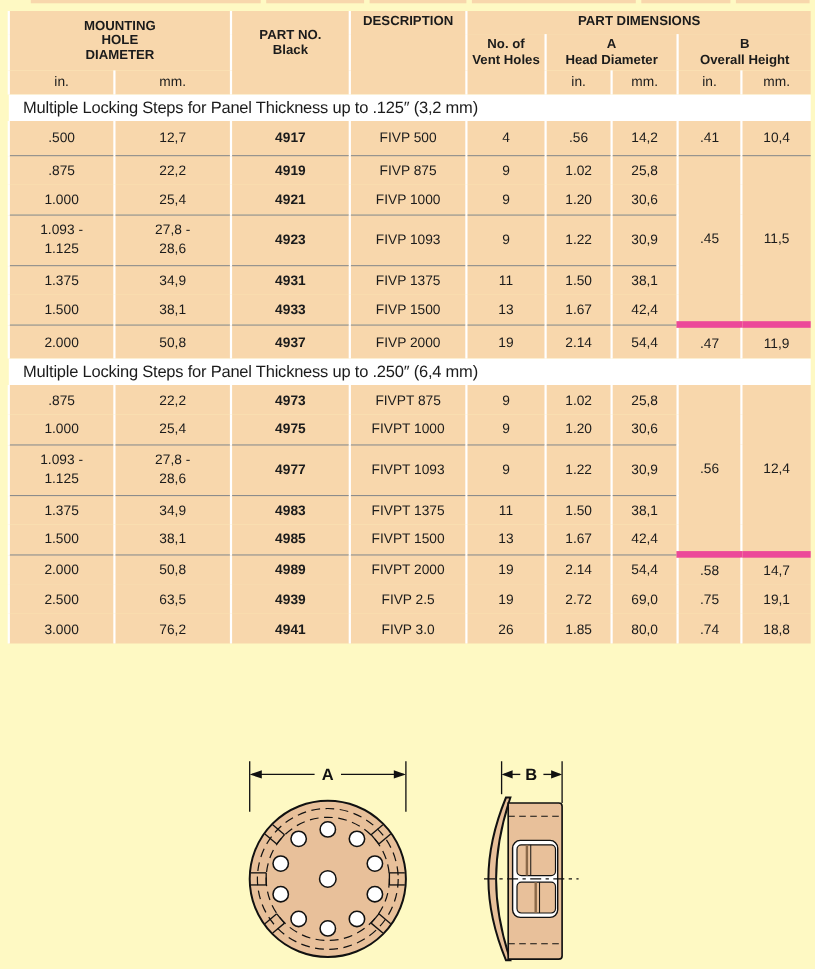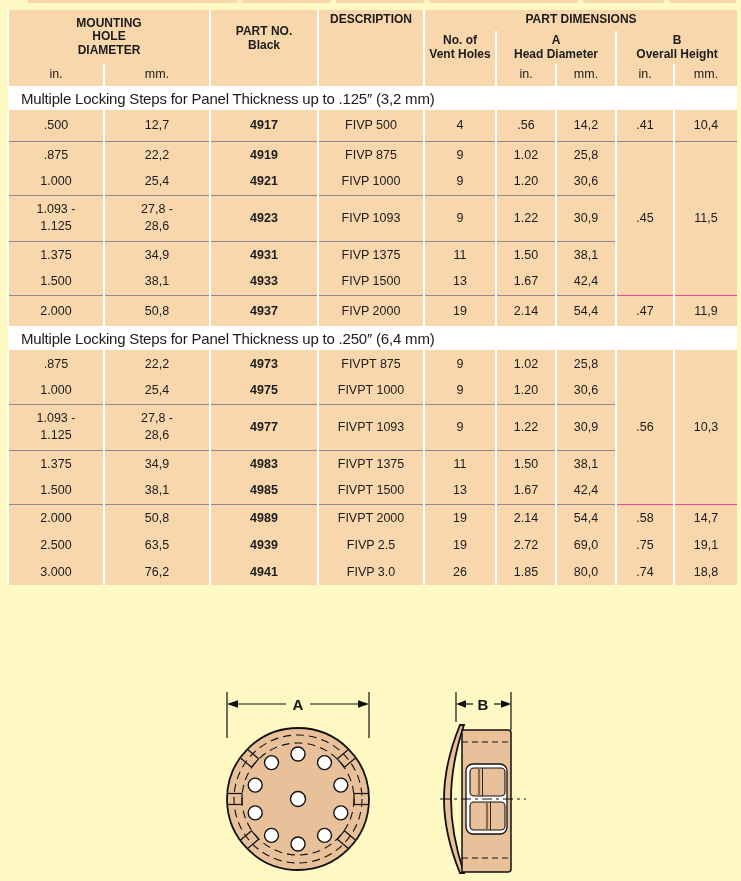--- a/index.html
+++ b/index.html
@@ -33,21 +33,21 @@
     font-size:15px; letter-spacing:-0.2px; padding:4px 0 3px 13px;
     white-space:nowrap;
   }
   tr.heading { height:24px; }
   tr.r  { height:27px; }
   tr.r1 { height:31px; }
   tr.tall { height:46px; }
   td.part { font-weight:bold; }
   td.multi { white-space:pre-line; line-height:17px; }
   tr.sep > td { border-bottom:1px solid #8c8c8c; }
-  td.sepb { border-bottom:1px solid #ec4899;margin-top:18px; }
+  td.sepb { border-bottom:6px solid #ec4899;margin-top:18px; }
 
   .note { position:absolute; top:592px; left:5px; font-size:13px; }
 
   
   .drawing { position:absolute; top:688px; left:0; }
   .dimlabel { font-family:"Liberation Sans", sans-serif; font-weight:bold; font-size:15px; fill:#111; }
 </style>
 </head>
 <body>
 
@@ -197,21 +197,21 @@
       </tr>
       <tr class="r">
         <td>.875</td>
         <td>22,2</td>
         <td class="part">4973</td>
         <td>FIVPT 875</td>
         <td>9</td>
         <td>1.02</td>
         <td>25,8</td>
         <td rowspan="5" class="sepb">.56</td>
-        <td rowspan="5" class="sepb">10,3</td>
+        <td rowspan="5" class="sepb">12,4</td>
       </tr>
       <tr class="r sep">
         <td>1.000</td>
         <td>25,4</td>
         <td class="part">4975</td>
         <td>FIVPT 1000</td>
         <td>9</td>
         <td>1.20</td>
         <td>30,6</td>
       </tr>

